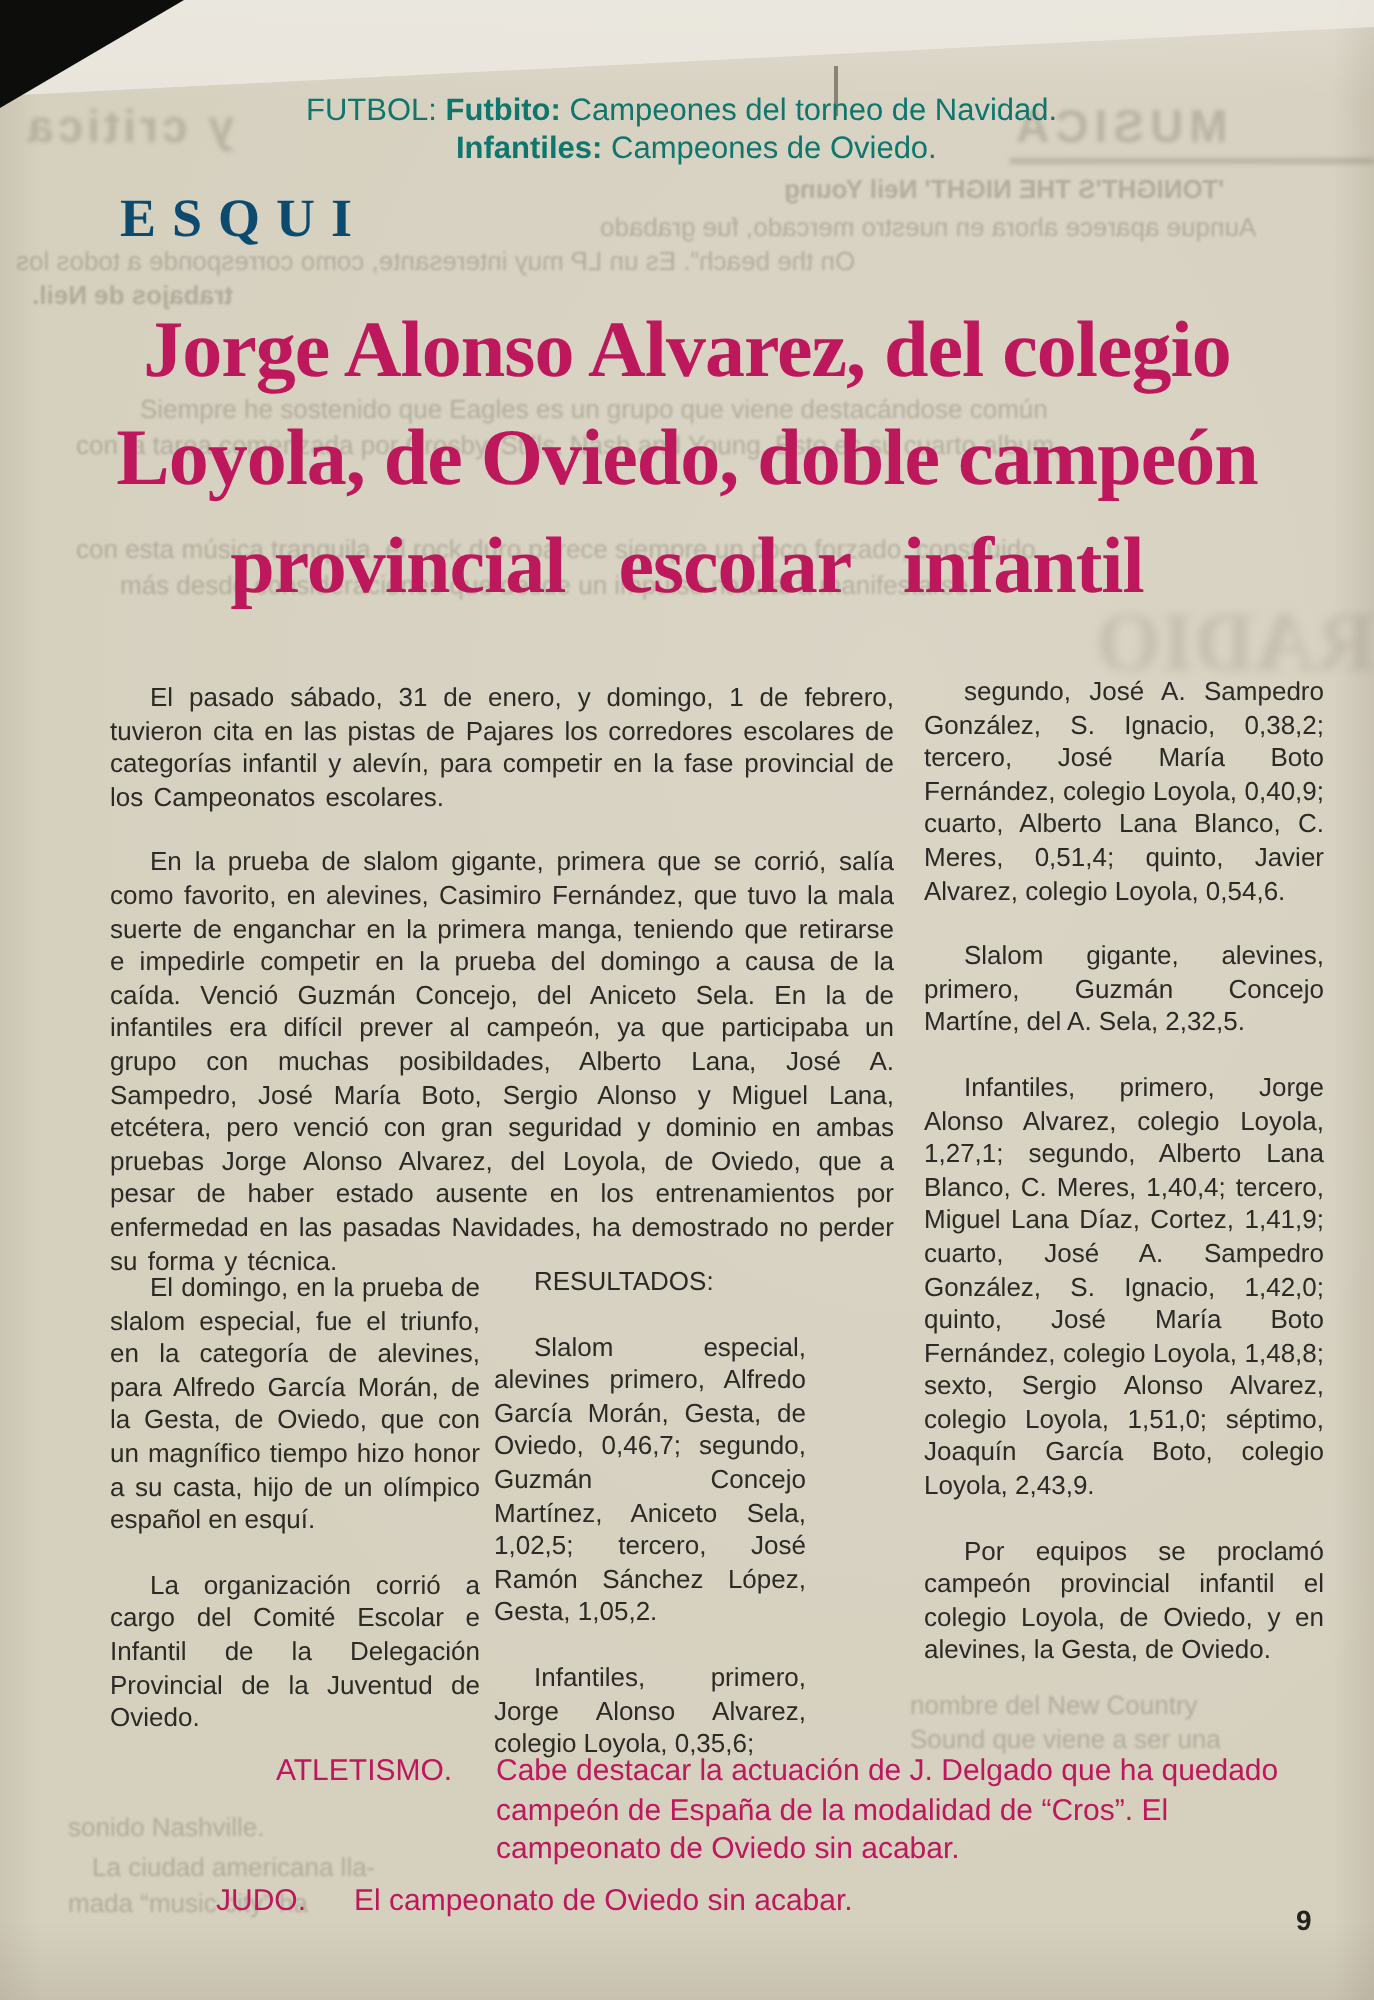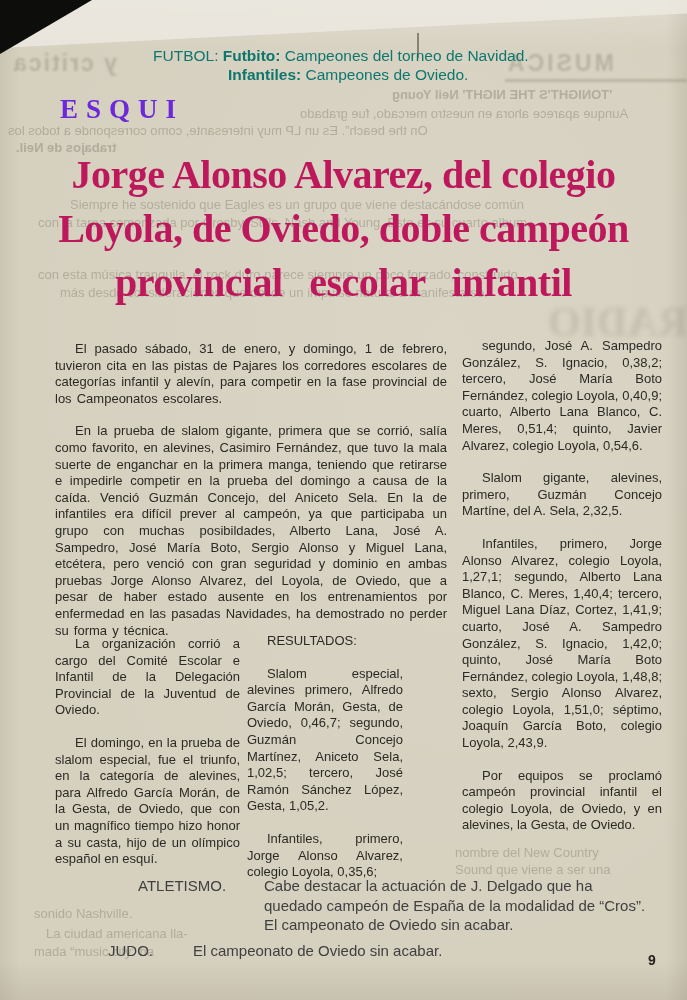--- a/index.html
+++ b/index.html
@@ -46,36 +46,36 @@
   .bl13{left:34px;top:906px;font-size:13px;}
   .bl14{left:46px;top:926px;font-size:13px;}
   .bl15{left:34px;top:944px;font-size:13px;}
 
   
   .futbol{left:153px;top:46px;font-size:15.5px;line-height:19px;color:#0f766e;}
   .futbol .l2{padding-left:75px;}
   .b{font-weight:bold;}
 
   .esqui{left:60px;top:94px;font-size:27px;font-weight:bold;letter-spacing:8px;
-    font-family:"Liberation Serif","DejaVu Serif",serif;color:#6d28d9;}
+    font-family:"Liberation Serif","DejaVu Serif",serif;color:#0c4a6e;}
 
   .headline{left:28px;top:148px;width:631px;text-align:center;
     font-family:"Liberation Serif","DejaVu Serif",serif;font-weight:bold;
     font-size:40px;line-height:54px;color:#be185d;letter-spacing:-0.5px;}
   .headline .h3{word-spacing:17px;}
 
   .bodytxt{font-size:13px;line-height:16.6px;text-align:justify;color:#2b2a24;}
   .bodytxt p{margin:0 0 16px 0;text-indent:20px;}
   .col-wide{left:55px;top:341px;width:392px;word-spacing:1.5px;}
   .col-left{left:55px;top:636px;width:185px;}
   .col-mid{left:247px;top:633px;width:156px;}
   .col-right{left:462px;top:338px;width:200px;}
   .res-head{margin:0 0 17px 0;text-indent:0;font-weight:normal;}
 
-  .note{font-size:15px;line-height:19.5px;color:#404040;display:flex;gap:16px;}
+  .note{font-size:15px;line-height:19.5px;color:#be185d;display:flex;}
   .note .lbl{flex:0 0 auto;white-space:nowrap;}
   .atl{left:138px;top:876px;width:515px;}
   .atl .lbl{width:110px;}
   .atl .txt{width:405px;text-align:left;}
   .judo{left:108px;top:941px;}
   .judo .lbl{margin-right:24px;}
 
   .pagenum{left:648px;top:952px;font-size:14px;font-weight:bold;color:#23221c;}
 </style>
 </head>
@@ -115,22 +115,22 @@
   <div class="h2">Loyola, de Oviedo, doble campeón</div>
   <div class="h3">provincial escolar infantil</div>
 </div>
 
 <div class="abs bodytxt col-wide">
   <p>El pasado sábado, 31 de enero, y domingo, 1 de febrero, tuvieron cita en las pistas de Pajares los corredores escolares de categorías infantil y alevín, para competir en la fase provincial de los Campeonatos escolares.</p>
   <p>En la prueba de slalom gigante, primera que se corrió, salía como favorito, en alevines, Casimiro Fernández, que tuvo la mala suerte de enganchar en la primera manga, teniendo que retirarse e impedirle competir en la prueba del domingo a causa de la caída. Venció Guzmán Concejo, del Aniceto Sela. En la de infantiles era difícil prever al campeón, ya que participaba un grupo con muchas posibildades, Alberto Lana, José A. Sampedro, José María Boto, Sergio Alonso y Miguel Lana, etcétera, pero venció con gran seguridad y dominio en ambas pruebas Jorge Alonso Alvarez, del Loyola, de Oviedo, que a pesar de haber estado ausente en los entrenamientos por enfermedad en las pasadas Navidades, ha demostrado no perder su forma y técnica.</p>
 </div>
 
 <div class="abs bodytxt col-left">
+  <p>El domingo, en la prueba de slalom especial, fue el triunfo, en la categoría de alevines, para Alfredo García Morán, de la Gesta, de Oviedo, que con un magnífico tiempo hizo honor a su casta, hijo de un olímpico español en esquí.</p>
   <p>La organización corrió a cargo del Comité Escolar e Infantil de la Delegación Provincial de la Juventud de Oviedo.</p>
-  <p>El domingo, en la prueba de slalom especial, fue el triunfo, en la categoría de alevines, para Alfredo García Morán, de la Gesta, de Oviedo, que con un magnífico tiempo hizo honor a su casta, hijo de un olímpico español en esquí.</p>
 </div>
 
 <div class="abs bodytxt col-mid">
   <p class="res-head">RESULTADOS:</p>
   <p>Slalom especial, alevines primero, Alfredo García Morán, Gesta, de Oviedo, 0,46,7; segundo, Guzmán Concejo Martínez, Aniceto Sela, 1,02,5; tercero, José Ramón Sánchez López, Gesta, 1,05,2.</p>
   <p>Infantiles, primero, Jorge Alonso Alvarez, colegio Loyola, 0,35,6;</p>
 </div>
 
 <div class="abs bodytxt col-right">
   <p>segundo, José A. Sampedro González, S. Ignacio, 0,38,2; tercero, José María Boto Fernández, colegio Loyola, 0,40,9; cuarto, Alberto Lana Blanco, C. Meres, 0,51,4; quinto, Javier Alvarez, colegio Loyola, 0,54,6.</p>

